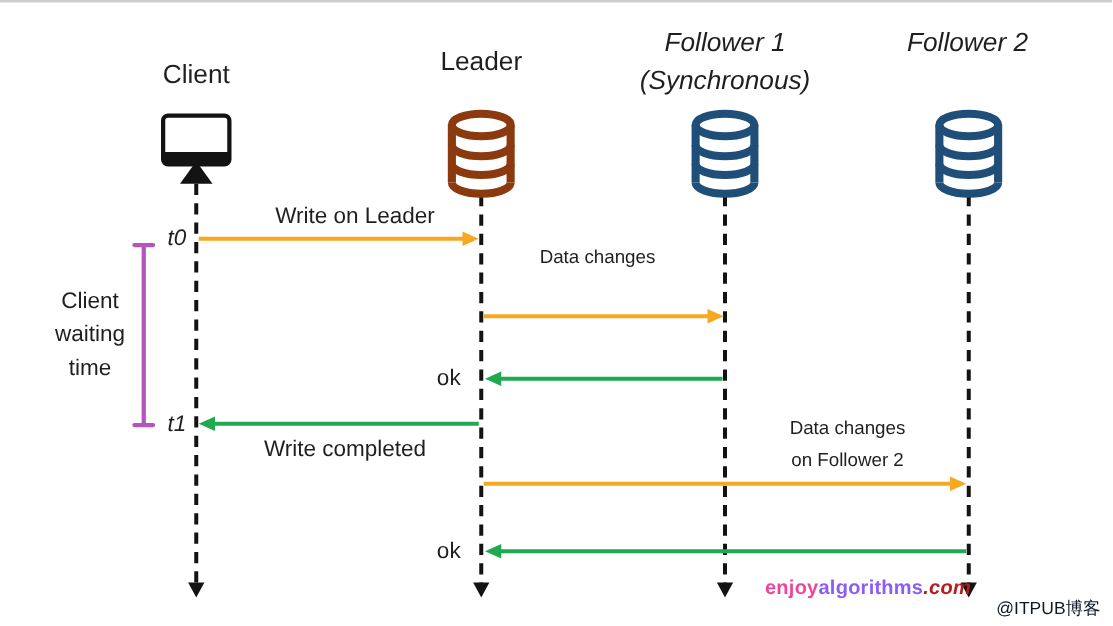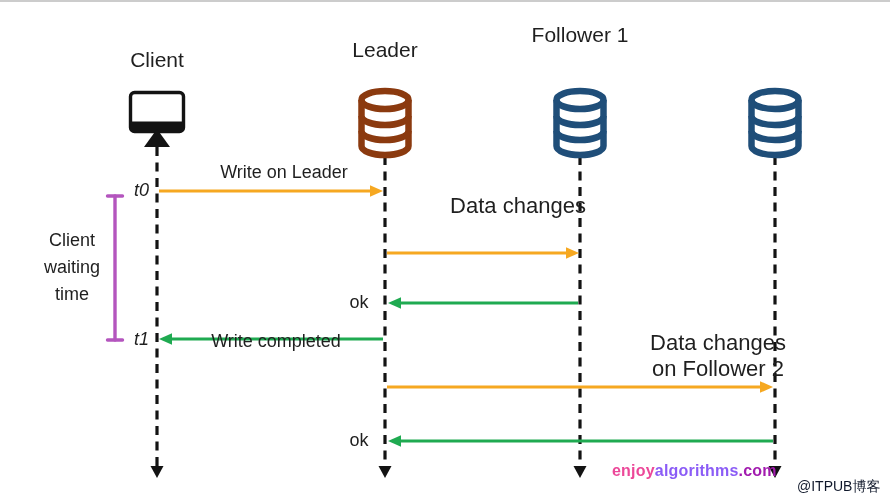--- a/index.html
+++ b/index.html
@@ -2,31 +2,31 @@
 <html><head>
 <meta charset="utf-8">
 <style>
   html,body{margin:0;padding:0;background:#ffffff;}
   .stage{position:relative;width:890px;height:501px;background:#ffffff;overflow:hidden;
          font-family:"Liberation Sans",sans-serif;color:#1f1f1f;}
   .stage svg{position:absolute;left:0;top:0;}
   .lbl{position:absolute;transform:translateX(-50%);white-space:nowrap;color:#1f1f1f;}
   .tr{transform:translateX(-100%);}
   .actor{font-size:21px;}
-  .actor2{font-size:21px;text-align:center;line-height:30px;}
+  .actor2{font-size:21px;text-align:center;line-height:30px;font-style:italic;}
   .msg{font-size:18px;}
-  .msg2{font-size:22px;text-align:center;line-height:26px;margin-left:40px;}
+  .msg2{font-size:15px;text-align:center;line-height:26px;}
   .tmark{font-size:18px;font-style:italic;}
   .wait{font-size:18px;text-align:center;line-height:27px;}
   .topline{position:absolute;left:0;top:0;width:890px;height:2px;background:#cccccc;}
   .footer-brand{position:absolute;left:612px;top:462px;font-size:16px;font-weight:bold;
                 letter-spacing:.2px;white-space:nowrap;}
   .brand-enjoy{color:#ec4899;}
   .brand-algorithms{color:#8b5cf6;}
-  .brand-com{color:#a21caf;}
+  .brand-com{color:#b91c1c;font-style:italic;}
   .watermark{position:absolute;left:797px;top:478px;font-size:14px;color:#0f172a;white-space:nowrap;}
 </style>
 </head>
 <body>
 
 <div class="stage">
   <div class="topline"></div>
 
   <svg width="890" height="501" viewBox="0 0 890 501">
 
@@ -109,30 +109,32 @@
       <line x1="107.5" y1="196" x2="122.5" y2="196"></line>
       <line x1="115" y1="196" x2="115" y2="340"></line>
       <line x1="107.5" y1="340" x2="122.5" y2="340"></line>
     </g>
   </svg>
 
   <div class="lbl actor" style="left:157px;top:48px;">Client</div>
   <div class="lbl actor" style="left:385px;top:38px;">Leader</div>
   <div class="lbl actor2" style="left:580px;top:20px;">
     <div>Follower 1</div>
+    <div>(Synchronous)</div>
   </div>
   <div class="lbl actor2" style="left:774px;top:20px;">
+    <div>Follower 2</div>
   </div>
 
   <div class="lbl msg" style="left:271px;top:162px;margin-left:13px;">Write on Leader</div>
   <div class="lbl msg2" style="left:478px;top:193px;">
     <div>Data changes</div>
   </div>
   <div class="lbl msg" style="left:359px;top:292px;">ok</div>
-  <div class="lbl msg" style="left:276px;top:331px;">Write completed</div>
+  <div class="lbl msg" style="left:276px;top:349px;">Write completed</div>
   <div class="lbl msg2" style="left:678px;top:330px;">
     <div>Data changes</div>
     <div>on Follower 2</div>
   </div>
   <div class="lbl msg" style="left:359px;top:430px;">ok</div>
 
   <div class="lbl tmark tr" style="left:149px;top:180px;">t0</div>
   <div class="lbl tmark tr" style="left:149px;top:329px;">t1</div>
 
   <div class="lbl wait" style="left:72px;top:227px;">

